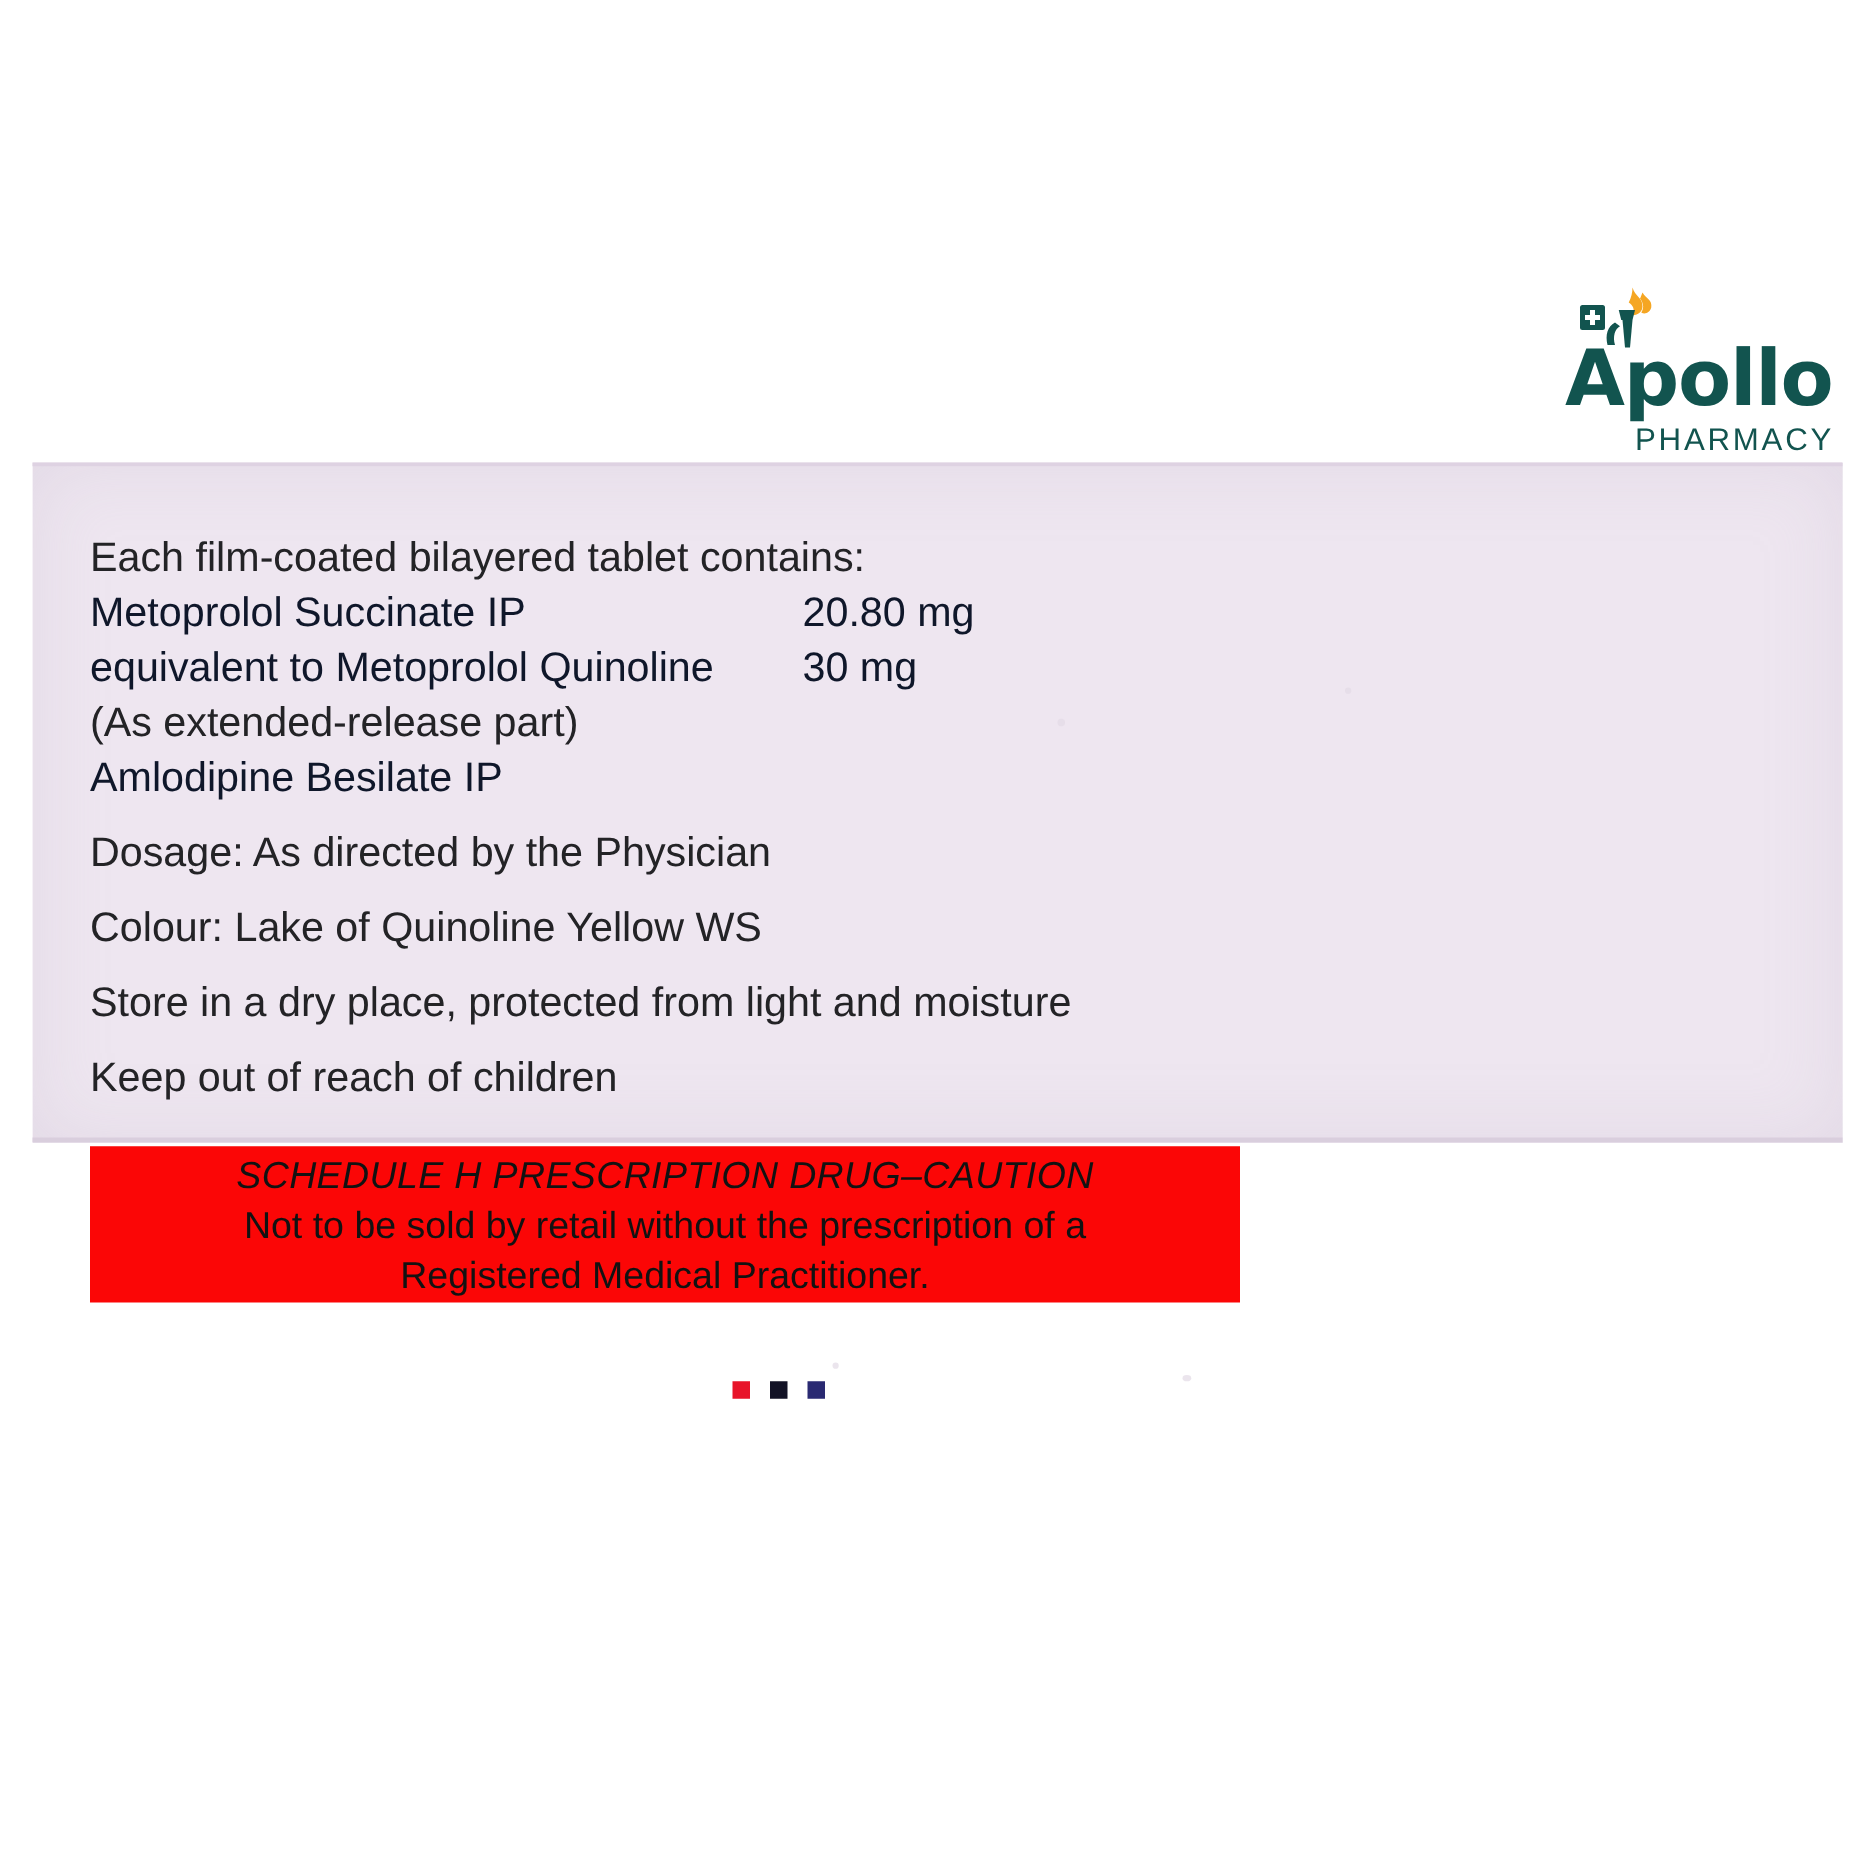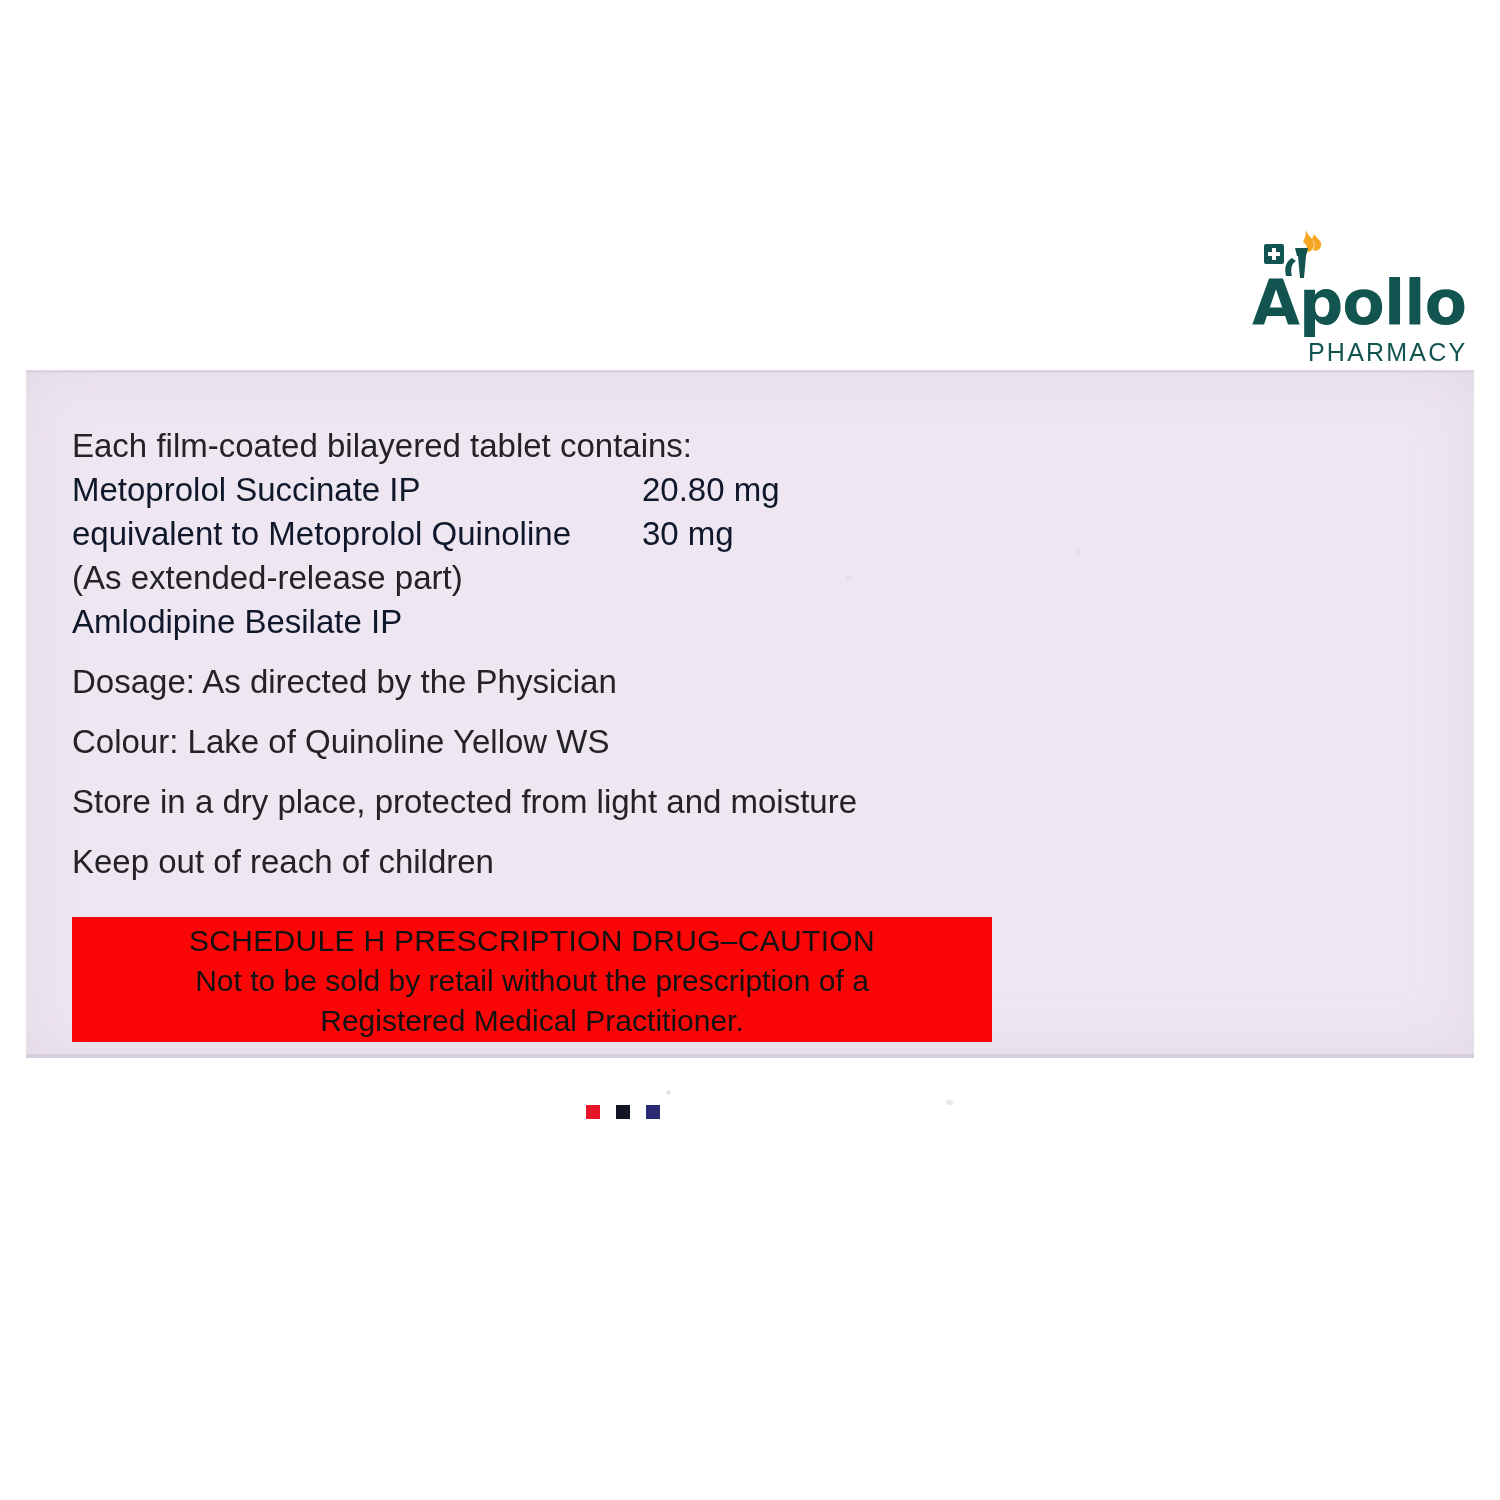--- a/index.html
+++ b/index.html
@@ -54,21 +54,21 @@
     color: #12544f;
     font-family: "Liberation Sans", sans-serif;
   }
 
   
   .carton {
     position: absolute;
     left: 26px;
     top: 370px;
     width: 1448px;
-    height: 688px;
+    height: 544px;
     background: #eee6f0;
     box-shadow: inset 0 0 60px rgba(190,180,200,0.25);
   }
   .carton-top-edge {
     position: absolute;
     left: 0; top: 0;
     width: 100%;
     height: 3px;
     background: #ded2e2;
   }
@@ -117,21 +117,21 @@
     box-sizing: border-box;
   }
   .sched-line {
     text-align: center;
     font-size: 30px;
     line-height: 40px;
     color: #121212;
     font-family: "Liberation Sans", sans-serif;
     white-space: pre;
   }
-  .sched-line.first { letter-spacing: 0.3px; }
+  .sched-line.first { letter-spacing: 0.3px; font-style: italic; }
 
   
   .reg-marks {
     position: absolute;
     left: 560px;
     top: 735px;
     display: flex;
     gap: 16px;
   }
   .reg-mark {

